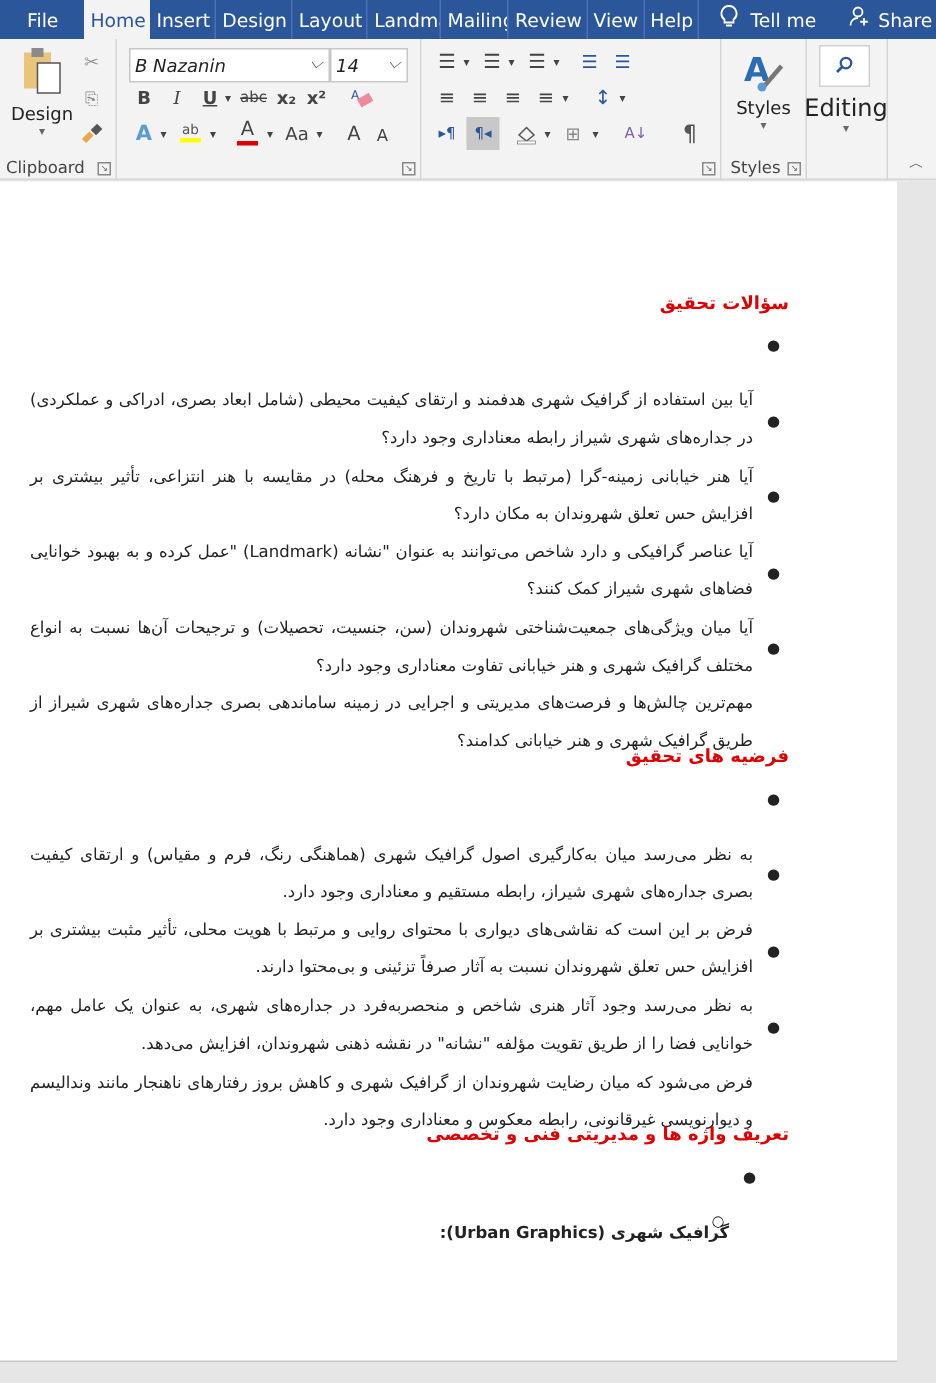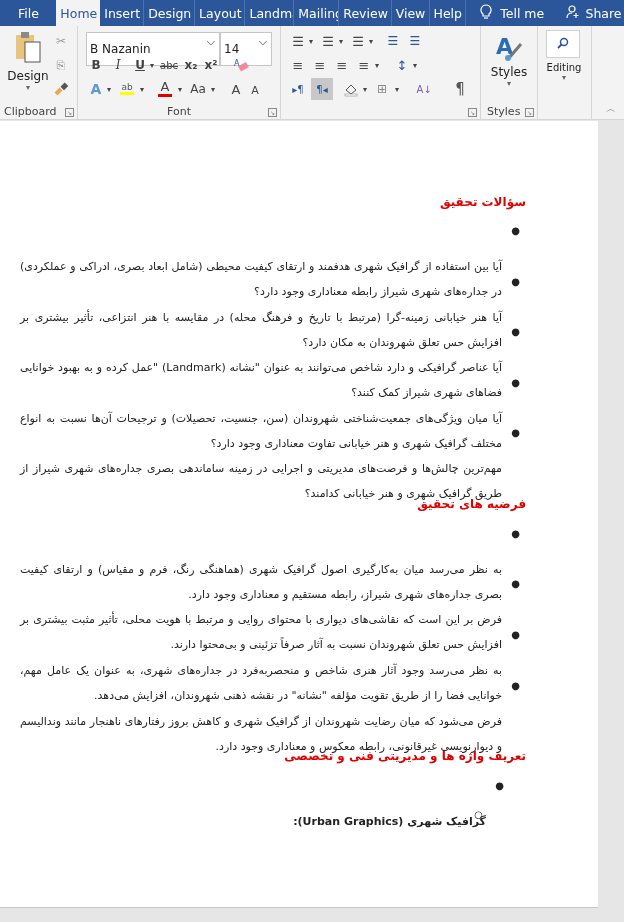--- a/index.html
+++ b/index.html
@@ -8,21 +8,21 @@
   .tab { color: #fff; font-size: 12.5px; padding: 0 4px; display: flex; align-items: center; border-right: 1px solid #4a72b0; white-space: nowrap; overflow: hidden; }
   .tab.file { padding: 0 18px 0 18px; border-right: none; border-radius: 11px; }
   .tab.active { background: #f3f3f3; color: #2b579a; border-right: none; }
   .tab.tellme, .tab.share { border-right: none; }
   .tab .ico { margin-right: 8px; font-size: 14px; }
   .ribbon { position: absolute; left: 0; top: 26px; width: 624px; height: 94px; background: #f3f3f3; border-bottom: 1px solid #d5d5d5; }
   .group { position: absolute; top: 0; height: 94px; border-right: 1px solid #d5d5d5; }
   .group-label { position: absolute; bottom: 2px; left: 0; right: 0; text-align: center; font-size: 11px; color: #444; }
   .launcher { position: absolute; bottom: 3px; right: 3px; width: 9px; height: 9px; border: 1px solid #888; font-size: 6px; line-height: 7px; text-align: center; color: #666; }
   .icon-btn { position: absolute; font-size: 12px; color: #444; display: flex; align-items: center; justify-content: center; }
-  .combo { position: absolute; height: 34px; background: #fff; border: 1px solid #c6c6c6; font-size: 12px; color: #222; display: flex; align-items: center; padding-left: 3px; }
+  .combo { position: absolute; height: 23px; background: #fff; border: 1px solid #c6c6c6; font-size: 12px; color: #222; display: flex; align-items: center; padding-left: 3px; font-style: italic; }
   .combo .arrow { position: absolute; right: 4px; top: 2px; font-size: 11px; color: #555; }
   .doc-area { position: absolute; left: 0; top: 121px; width: 624px; height: 801px; background: #e6e6e6; }
   .page { position: absolute; left: 0; top: 0; width: 608px; height: 787px; background: #fff; border-right: 1px solid #c8c8c8; border-bottom: 1px solid #c8c8c8; }
   .content { position: absolute; left: 20px; top: 0; width: 506px; direction: rtl; font-family: "DejaVu Sans", sans-serif; font-size: 11px; color: #222; }
   .heading { position: absolute; right: 0; color: #e00000; font-weight: bold; font-size: 12px; white-space: nowrap; }
   .item { position: absolute; right: 0; width: 506px; padding-right: 24px; line-height: 25px; text-align: justify; }
   .item .bullet { position: absolute; right: 6px; top: 0; font-size: 10px; }
   .item p { white-space: normal; margin-top: 36px; }
   .sub-item { position: absolute; right: 0; width: 506px; padding-right: 64px; line-height: 26px; }
   .sub-item .bullet { position: absolute; right: 43px; top: 0; font-size: 10px; }
@@ -120,21 +120,20 @@
     <div class="icon-btn" style="left:60px;top:54px;width:8px;height:18px;font-size:8px">▾</div>
     <div class="icon-btn" style="left:78px;top:52px;width:18px;height:20px;flex-direction:column">
       <span style="font-size:13px;color:#444;line-height:14px">A</span>
       <span style="display:block;width:14px;height:3px;background:#e00000"></span>
     </div>
     <div class="icon-btn" style="left:98px;top:54px;width:8px;height:18px;font-size:8px">▾</div>
     <div class="icon-btn" style="left:110px;top:54px;width:20px;height:18px">Aa</div>
     <div class="icon-btn" style="left:131px;top:54px;width:8px;height:18px;font-size:8px">▾</div>
     <div class="icon-btn" style="left:150px;top:54px;width:16px;height:18px;font-size:13px">A</div>
     <div class="icon-btn" style="left:170px;top:56px;width:14px;height:16px;font-size:11px">A</div>
-    <div class="group-label">Font</div>
     <div class="launcher">↘</div>
   </div>
 
   <div class="group" style="left:281px;width:200px">
     <div class="icon-btn" style="left:8px;top:6px;width:18px;height:18px;font-size:13px">☰</div>
     <div class="icon-btn" style="left:26px;top:6px;width:8px;height:18px;font-size:8px">▾</div>
     <div class="icon-btn" style="left:38px;top:6px;width:18px;height:18px;font-size:13px">☰</div>
     <div class="icon-btn" style="left:56px;top:6px;width:8px;height:18px;font-size:8px">▾</div>
     <div class="icon-btn" style="left:68px;top:6px;width:18px;height:18px;font-size:13px">☰</div>
     <div class="icon-btn" style="left:86px;top:6px;width:8px;height:18px;font-size:8px">▾</div>
@@ -180,21 +179,21 @@
   </div>
 
   <div class="group" style="left:538px;width:54px">
     <div class="icon-btn" style="left:8px;top:4px;width:34px;height:28px;background:#fff;border:1px solid #d0d0d0">
       <svg width="14" height="14" viewBox="0 0 14 14">
           <circle cx="8" cy="5" r="3.5" fill="none" stroke="#2b579a" stroke-width="1.5"></circle>
           <path d="M5.5 7.5L2 11" stroke="#2b579a" stroke-width="1.8"></path>
         </svg>
     </div>
     <div class="icon-btn" style="left:0;top:36px;width:52px;height:34px;flex-direction:column;justify-content:flex-start">
-      <span style="font-size:10px;color:#222">Editing</span>
+      <span style="font-size:16px;color:#222">Editing</span>
       <span style="font-size:8px;color:#666">▾</span>
     </div>
   </div>
   <div class="icon-btn" style="left:604px;top:76px;width:14px;height:14px;font-size:10px;color:#555">︿</div>
 </div>
 
 <div class="doc-area">
   <div class="page">
     <div class="content">
 

